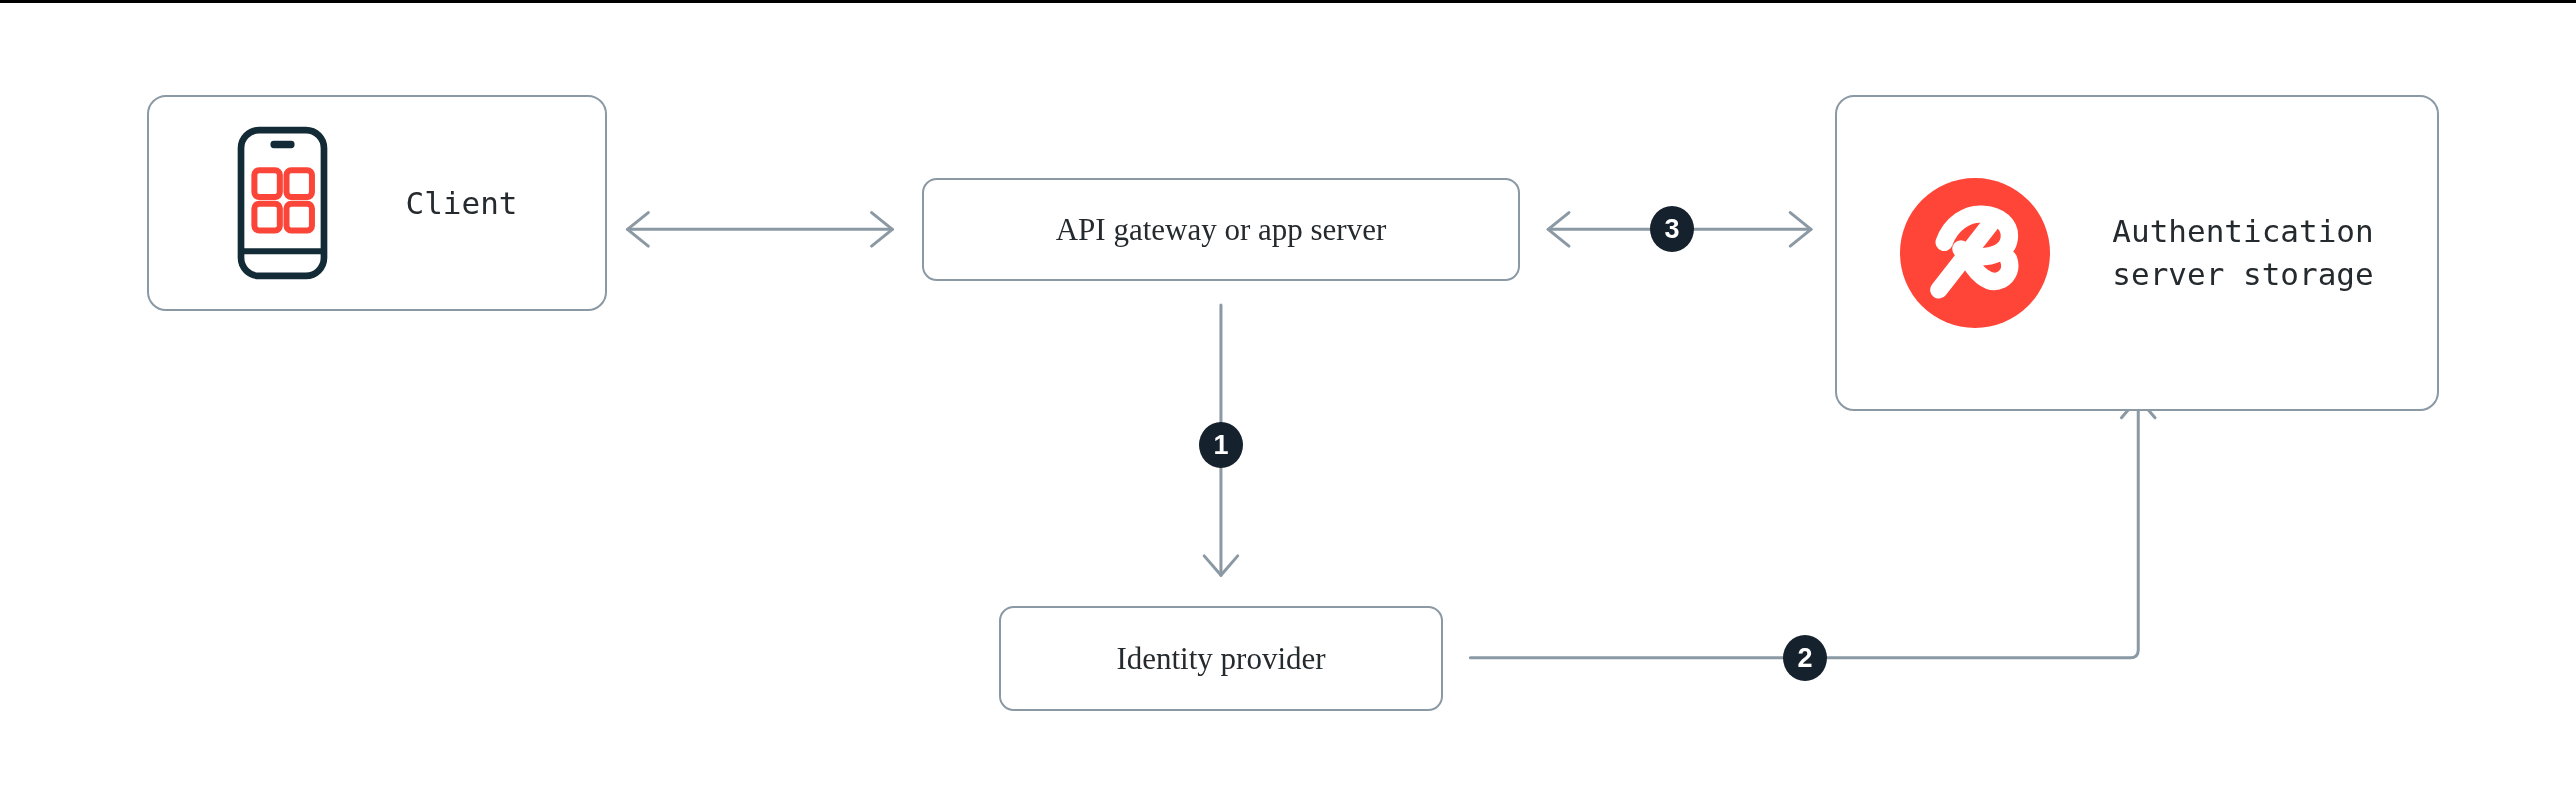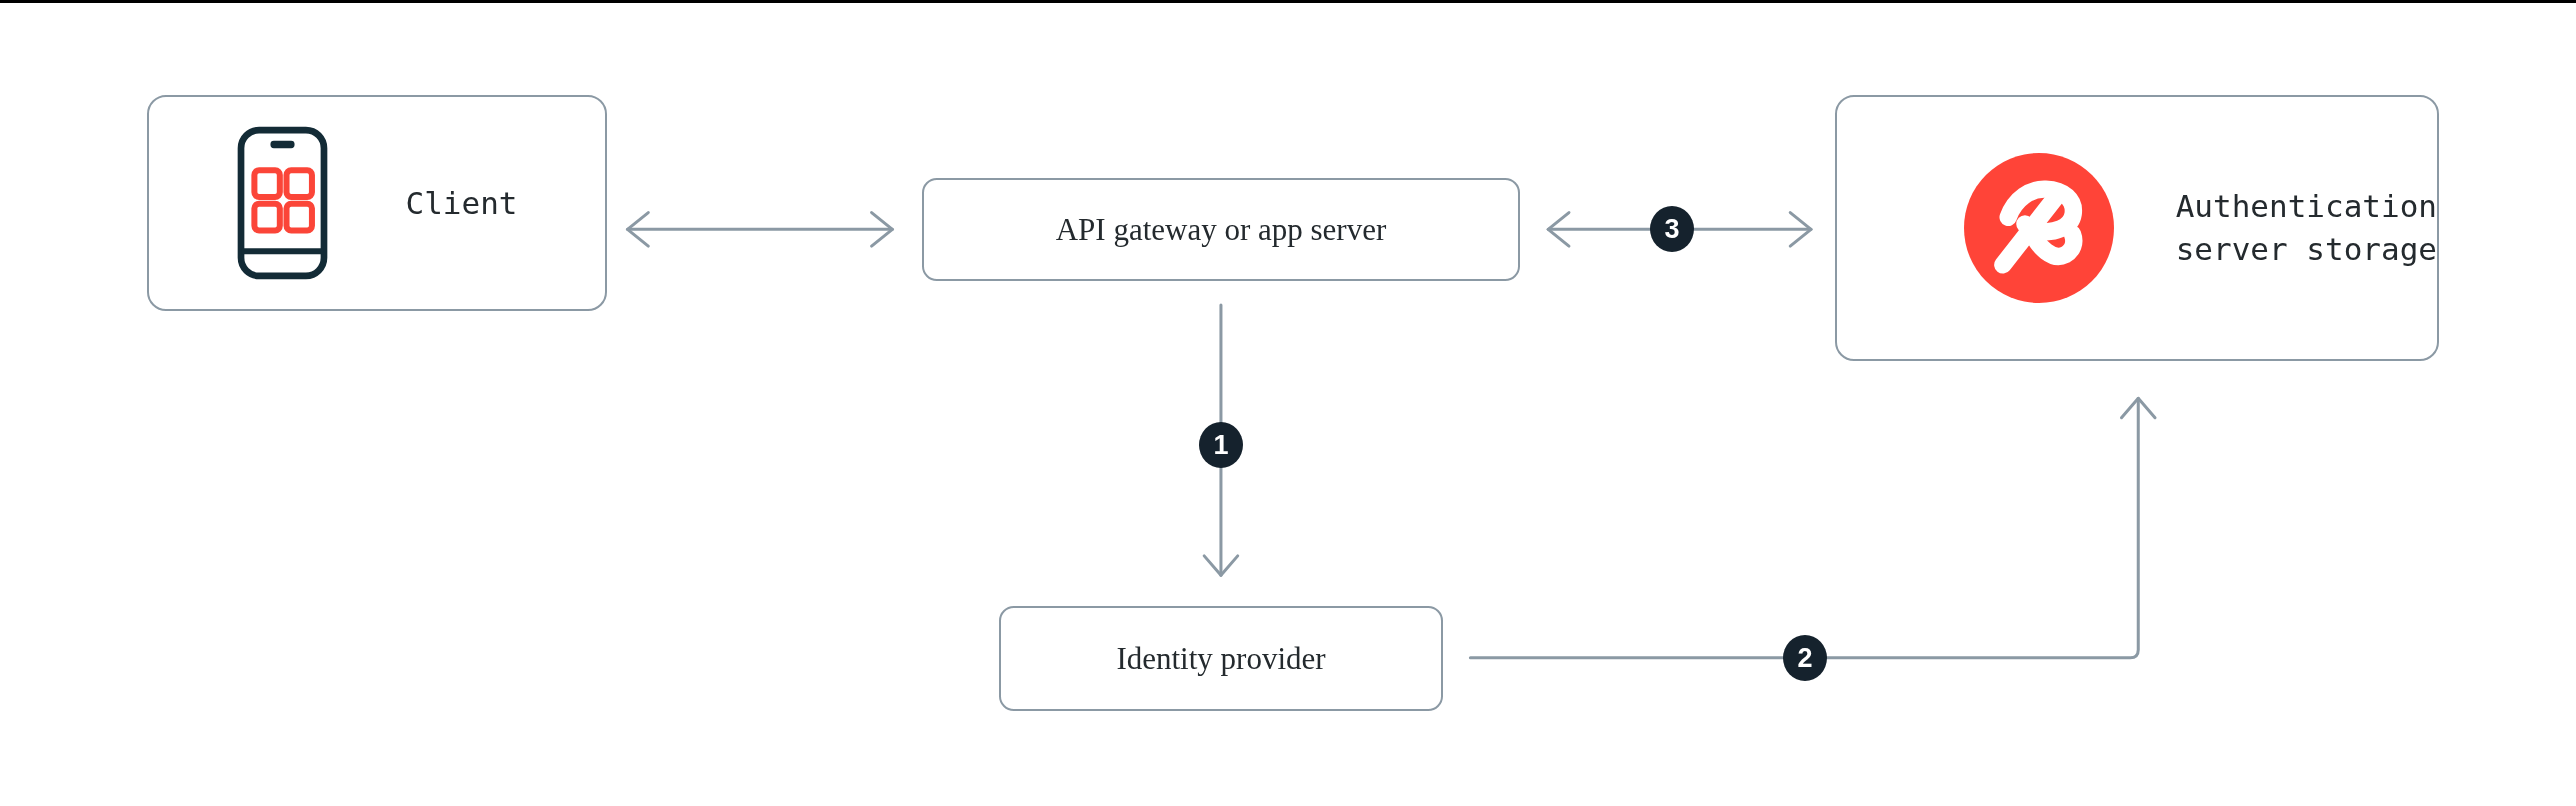--- a/index.html
+++ b/index.html
@@ -84,21 +84,21 @@
         <path d="M6,187 H130" stroke="#132B36" stroke-width="9" fill="none"></path>
       </svg>
       <span class="node-label">Client</span>
     </div>
   </div>
 
   <div class="node node-sm" style="left:922px;top:178px;width:598px;height:103px;">
     <span class="node-label">API gateway or app server</span>
   </div>
 
-  <div class="node node-lg" style="left:1835px;top:95px;width:604px;height:266px;justify-content:flex-end;">
+  <div class="node node-lg" style="left:1835px;top:95px;width:604px;height:316px;">
     <div class="auth-content">
       <svg width="150" height="150" viewBox="0 0 224 224" xmlns="http://www.w3.org/2000/svg">
         <circle cx="112" cy="112" r="112" fill="#FF4438"></circle>
         <g fill="none" stroke="#ffffff" stroke-width="26" stroke-linecap="round" stroke-linejoin="round">
           <path d="M66,96 C76,68 100,53 122,54 C149,55 166,70 163,91 C160,112 133,121 111,116 C102,114 95,110 91,106"></path>
           <path d="M141,61 L58,167"></path>
           <path d="M99,113 C111,143 133,161 151,152 C162,146 167,134 162,121"></path>
         </g>
       </svg>
       <div class="auth-label">

